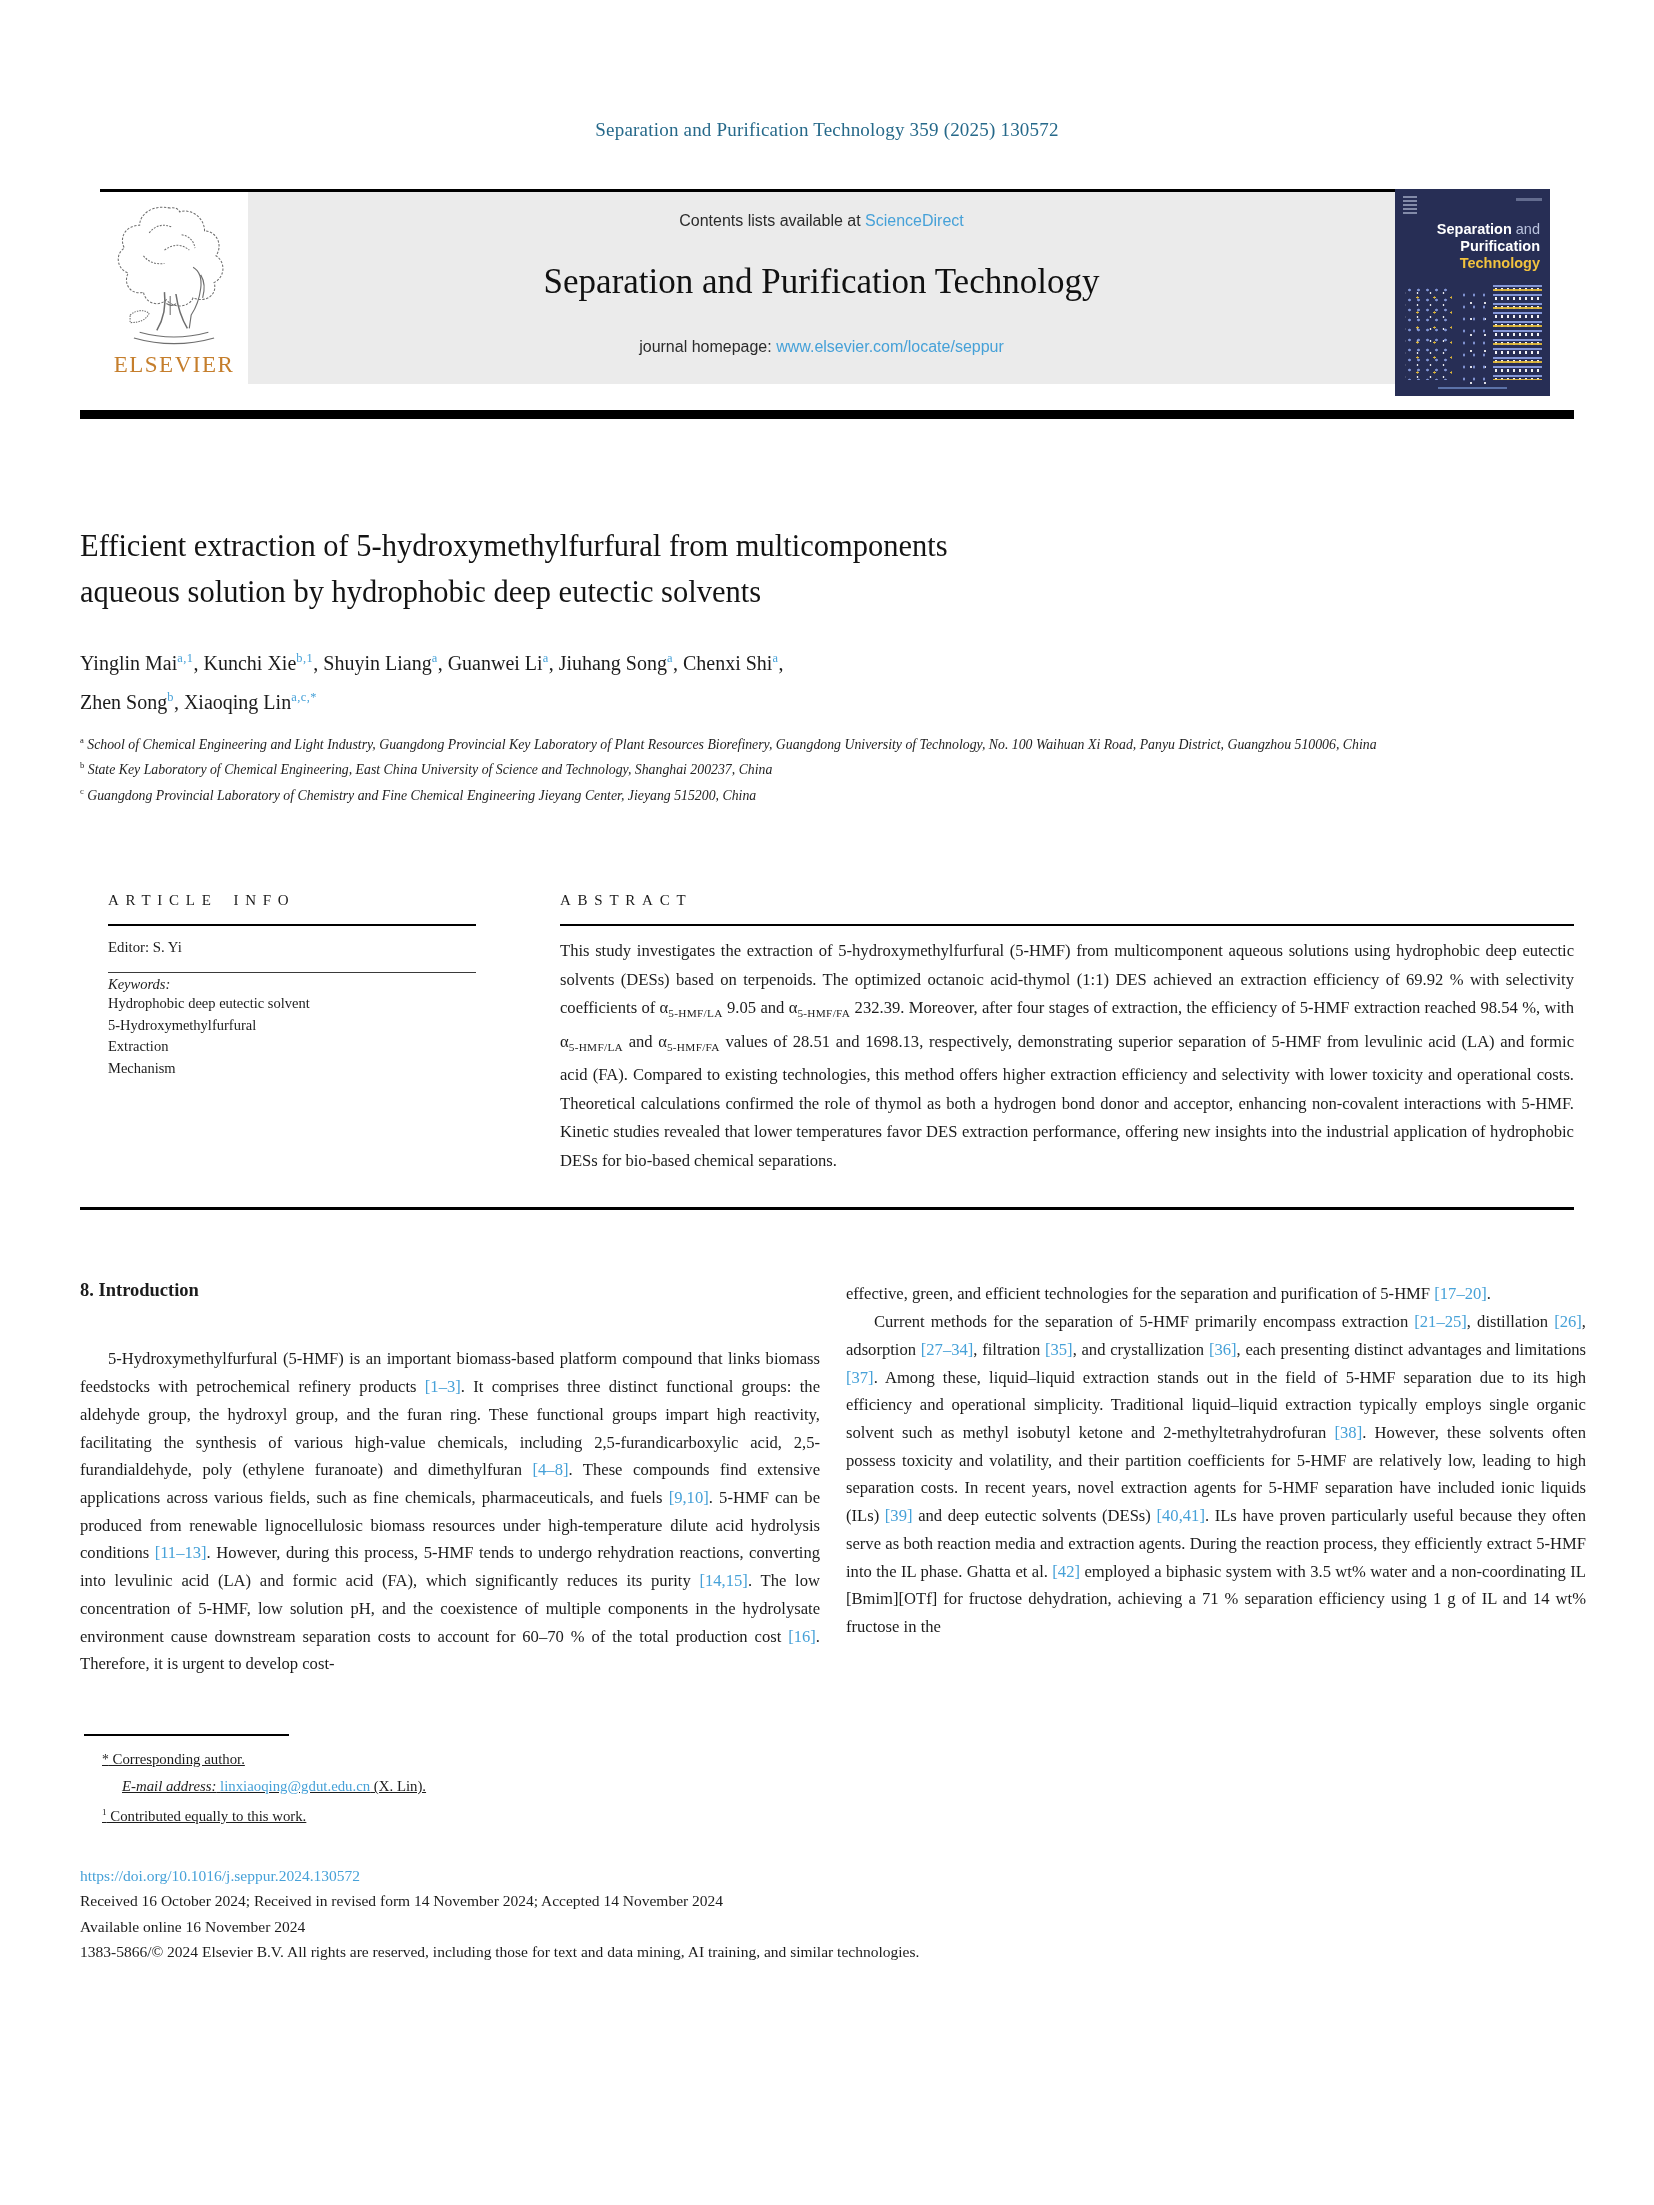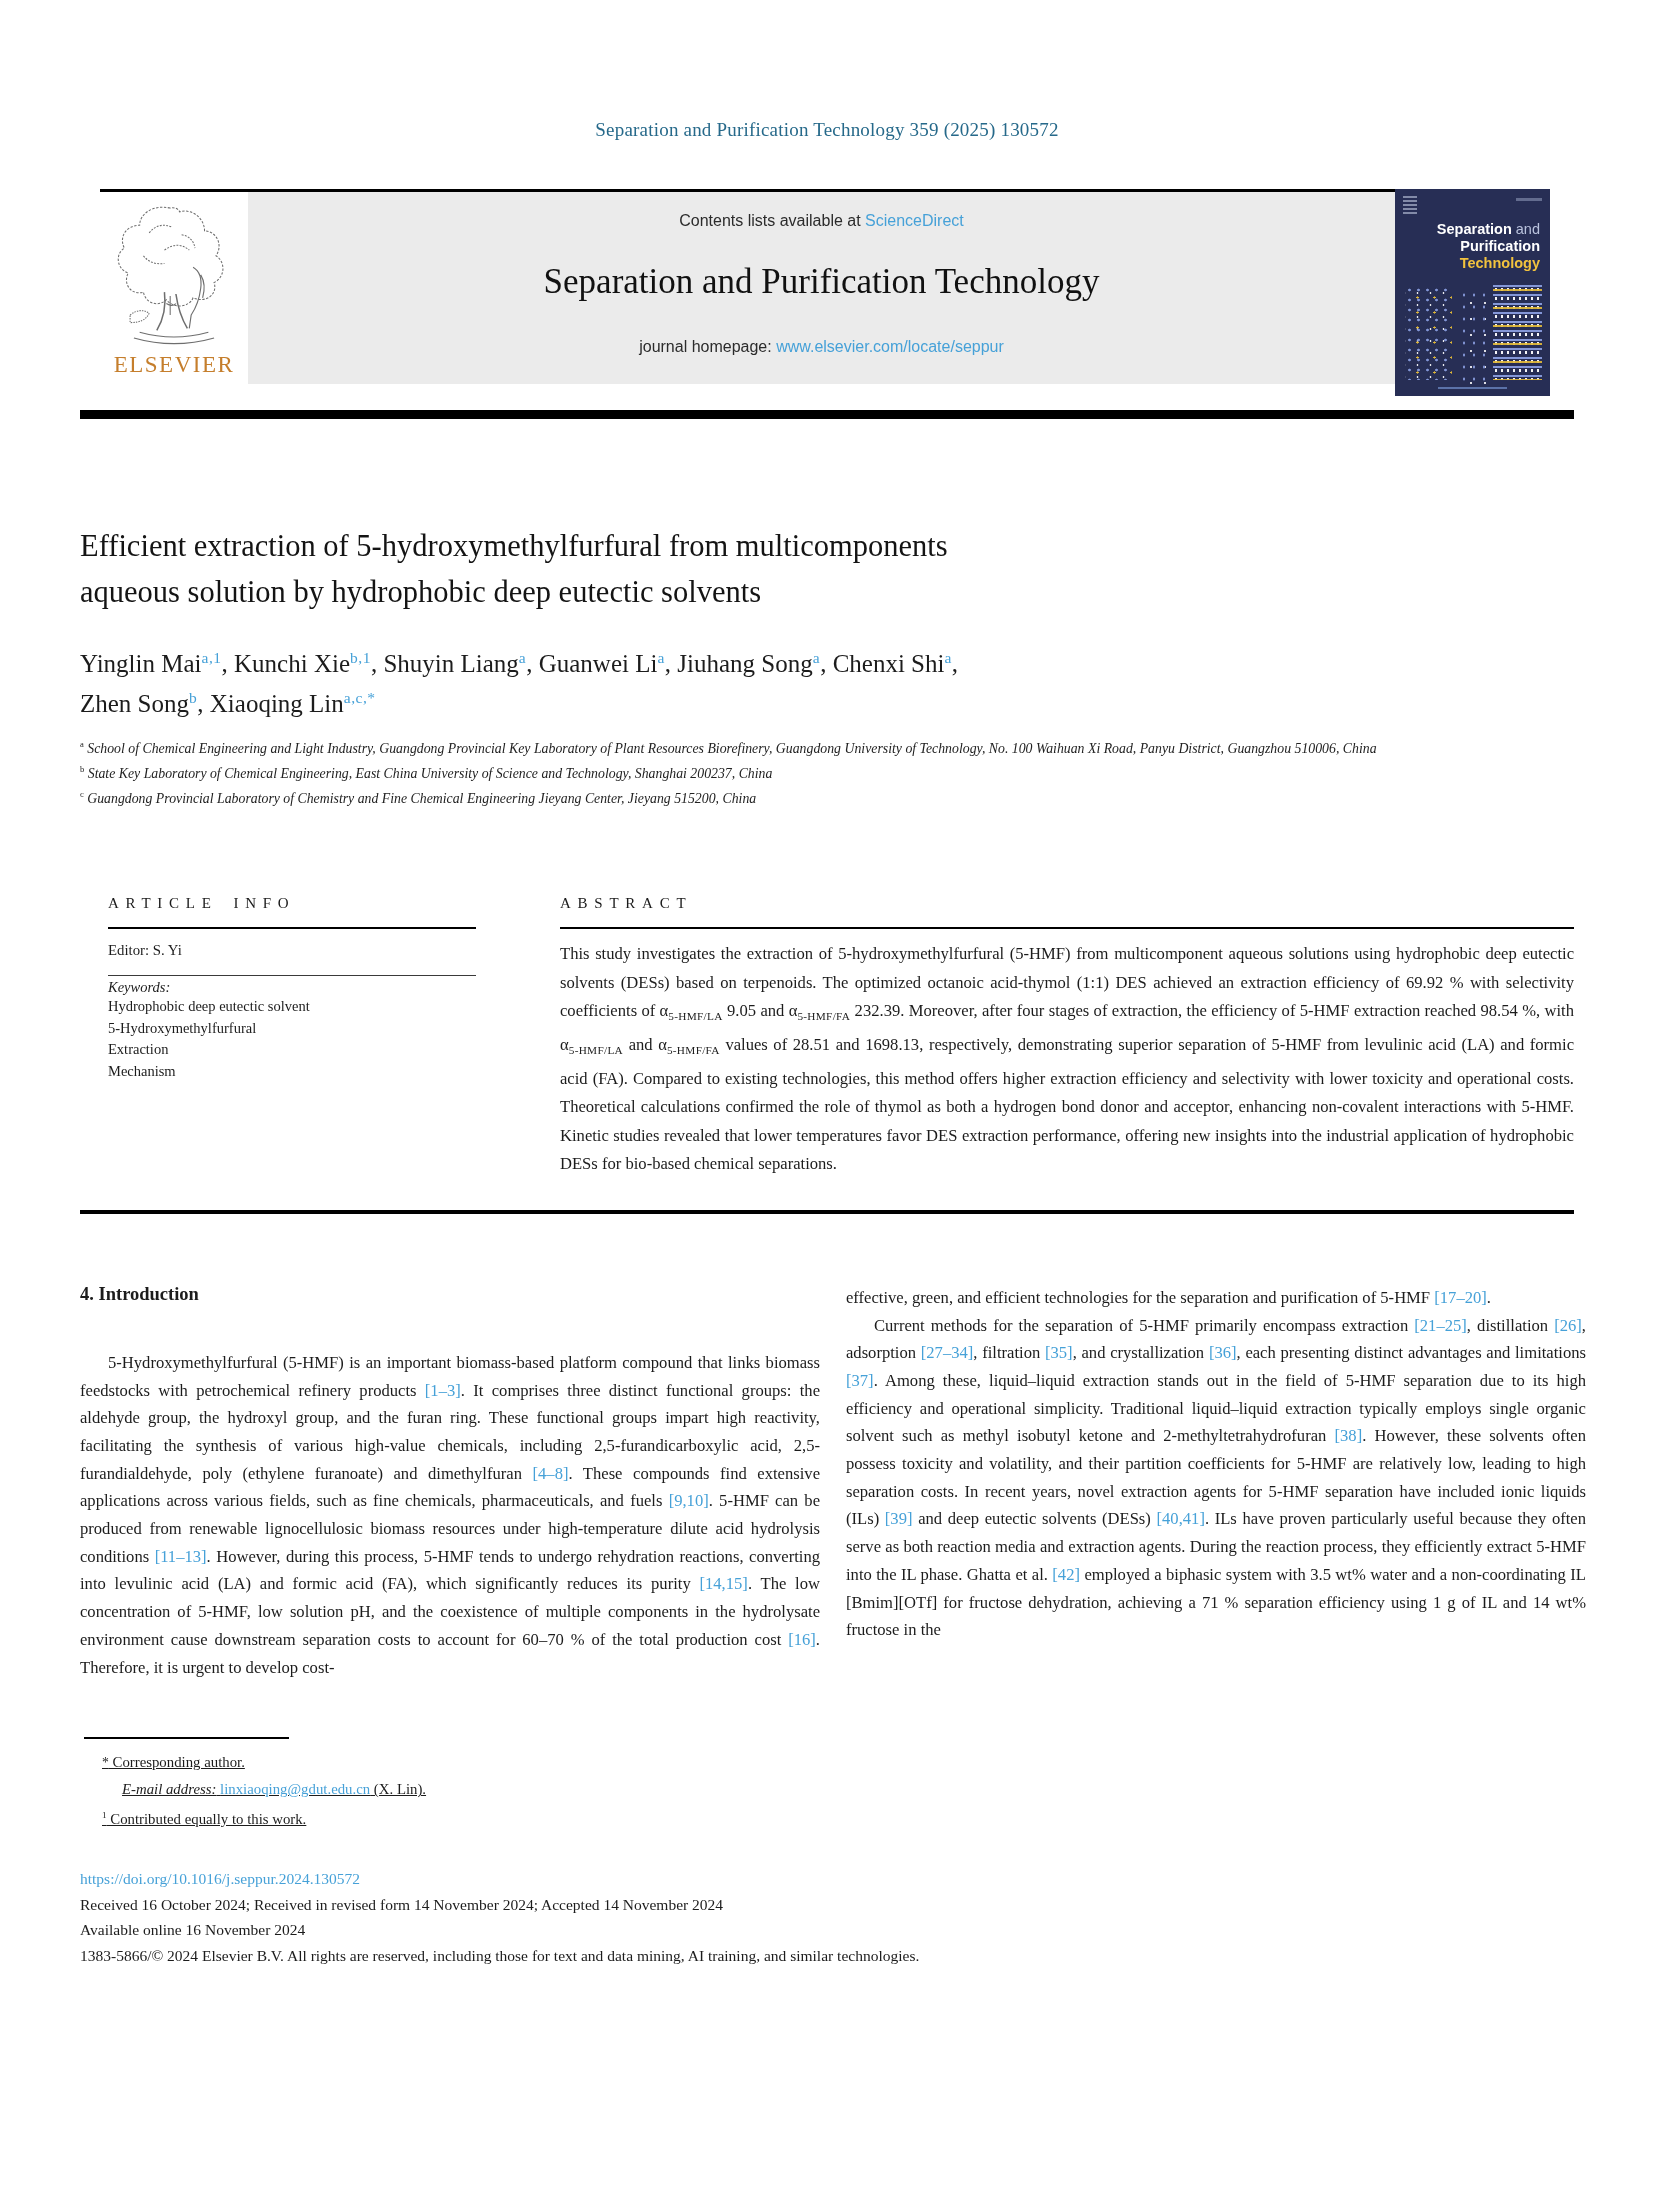--- a/index.html
+++ b/index.html
@@ -43,21 +43,21 @@
   .dc3{flex:1;
     background-image:repeating-linear-gradient(to bottom,rgba(142,163,230,.95) 0 2px,transparent 2px 9px),
                      repeating-linear-gradient(to bottom,rgba(240,196,55,.9) 4px 6px,transparent 6px 18px),
                      radial-gradient(#ffffff 1px,transparent 1.4px);
     background-size:100% 9px,100% 18px,6px 9px;opacity:.95;}
   .cover-footline{position:absolute;bottom:7px;left:28%;right:28%;height:2px;background:#6d89c4;opacity:.75;}
   .blackbar{margin-top:14px;height:9px;background:#000;}
 
   
   .article-title{margin-top:104px;font-size:30.5px;line-height:46px;color:#141414;}
-  .authors{margin-top:26px;font-size:25px;line-height:34px;}
+  .authors{margin-top:26px;font-size:20px;line-height:34px;}
   .seg-sup{color:#46a1d8;font-size:62%;vertical-align:super;letter-spacing:.5px;}
   .seg-supd{font-size:62%;vertical-align:super;}
   .affiliations{margin-top:12px;font-size:13.8px;line-height:20.5px;color:#222;}
   .seg-i{font-style:italic;}
 
   
   .info-abs-row{margin-top:86px;display:flex;}
   .info-col{margin-left:28px;width:368px;flex:0 0 auto;}
   .abs-col{margin-left:84px;flex:1;max-width:1024px;}
   .block-heading{font-size:15px;letter-spacing:.45em;word-spacing:.35em;color:#1a1a1a;}
@@ -167,21 +167,21 @@
         <div class="block-heading">ABSTRACT</div>
         <div class="rule-heavy"></div>
         <div class="abstract-text">This study investigates the extraction of 5-hydroxymethylfurfural (5-HMF) from multicomponent aqueous solutions using hydrophobic deep eutectic solvents (DESs) based on terpenoids. The optimized octanoic acid-thymol (1:1) DES achieved an extraction efficiency of 69.92 % with selectivity coefficients of α<span class="seg-sub">5-HMF/LA</span> 9.05 and α<span class="seg-sub">5-HMF/FA</span> 232.39. Moreover, after four stages of extraction, the efficiency of 5-HMF extraction reached 98.54 %, with α<span class="seg-sub">5-HMF/LA</span> and α<span class="seg-sub">5-HMF/FA</span> values of 28.51 and 1698.13, respectively, demonstrating superior separation of 5-HMF from levulinic acid (LA) and formic acid (FA). Compared to existing technologies, this method offers higher extraction efficiency and selectivity with lower toxicity and operational costs. Theoretical calculations confirmed the role of thymol as both a hydrogen bond donor and acceptor, enhancing non-covalent interactions with 5-HMF. Kinetic studies revealed that lower temperatures favor DES extraction performance, offering new insights into the industrial application of hydrophobic DESs for bio-based chemical separations.</div>
       </div>
     </div>
 
     <div class="section-rule"></div>
 
     <div class="body-row">
       <div class="bcol">
-        <h2 class="intro-heading">4. Introduction</h2>
+        <h2 class="intro-heading">8. Introduction</h2>
         <p class="bpara indent">5-Hydroxymethylfurfural (5-HMF) is an important biomass-based platform compound that links biomass feedstocks with petrochemical refinery products <span class="seg-cite">[1–3]</span>. It comprises three distinct functional groups: the aldehyde group, the hydroxyl group, and the furan ring. These functional groups impart high reactivity, facilitating the synthesis of various high-value chemicals, including 2,5-furandicarboxylic acid, 2,5-furandialdehyde, poly (ethylene furanoate) and dimethylfuran <span class="seg-cite">[4–8]</span>. These compounds find extensive applications across various fields, such as fine chemicals, pharmaceuticals, and fuels <span class="seg-cite">[9,10]</span>. 5-HMF can be produced from renewable lignocellulosic biomass resources under high-temperature dilute acid hydrolysis conditions <span class="seg-cite">[11–13]</span>. However, during this process, 5-HMF tends to undergo rehydration reactions, converting into levulinic acid (LA) and formic acid (FA), which significantly reduces its purity <span class="seg-cite">[14,15]</span>. The low concentration of 5-HMF, low solution pH, and the coexistence of multiple components in the hydrolysate environment cause downstream separation costs to account for 60–70 % of the total production cost <span class="seg-cite">[16]</span>. Therefore, it is urgent to develop cost-</p>
       </div>
       <div class="bcol">
         <p class="bpara">effective, green, and efficient technologies for the separation and purification of 5-HMF <span class="seg-cite">[17–20]</span>.</p>
         <p class="bpara indent">Current methods for the separation of 5-HMF primarily encompass extraction <span class="seg-cite">[21–25]</span>, distillation <span class="seg-cite">[26]</span>, adsorption <span class="seg-cite">[27–34]</span>, filtration <span class="seg-cite">[35]</span>, and crystallization <span class="seg-cite">[36]</span>, each presenting distinct advantages and limitations <span class="seg-cite">[37]</span>. Among these, liquid–liquid extraction stands out in the field of 5-HMF separation due to its high efficiency and operational simplicity. Traditional liquid–liquid extraction typically employs single organic solvent such as methyl isobutyl ketone and 2-methyltetrahydrofuran <span class="seg-cite">[38]</span>. However, these solvents often possess toxicity and volatility, and their partition coefficients for 5-HMF are relatively low, leading to high separation costs. In recent years, novel extraction agents for 5-HMF separation have included ionic liquids (ILs) <span class="seg-cite">[39]</span> and deep eutectic solvents (DESs) <span class="seg-cite">[40,41]</span>. ILs have proven particularly useful because they often serve as both reaction media and extraction agents. During the reaction process, they efficiently extract 5-HMF into the IL phase. Ghatta et al. <span class="seg-cite">[42]</span> employed a biphasic system with 3.5 wt% water and a non-coordinating IL [Bmim][OTf] for fructose dehydration, achieving a 71 % separation efficiency using 1 g of IL and 14 wt% fructose in the</p>
       </div>
     </div>
 
     <div class="footnotes">
       <div class="fn-rule"></div>

